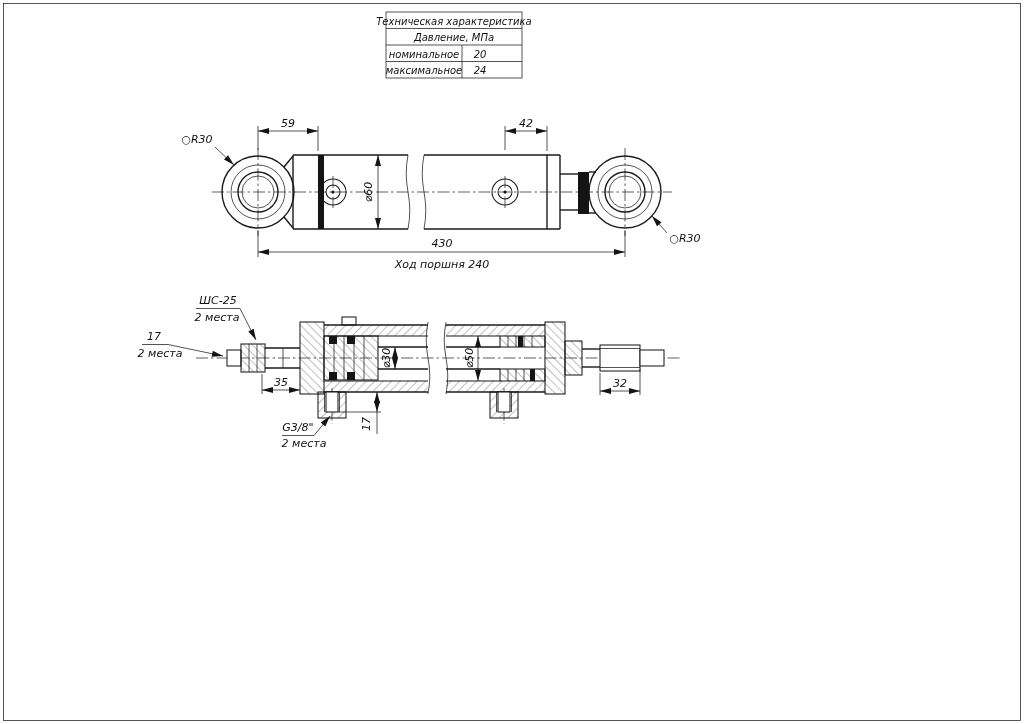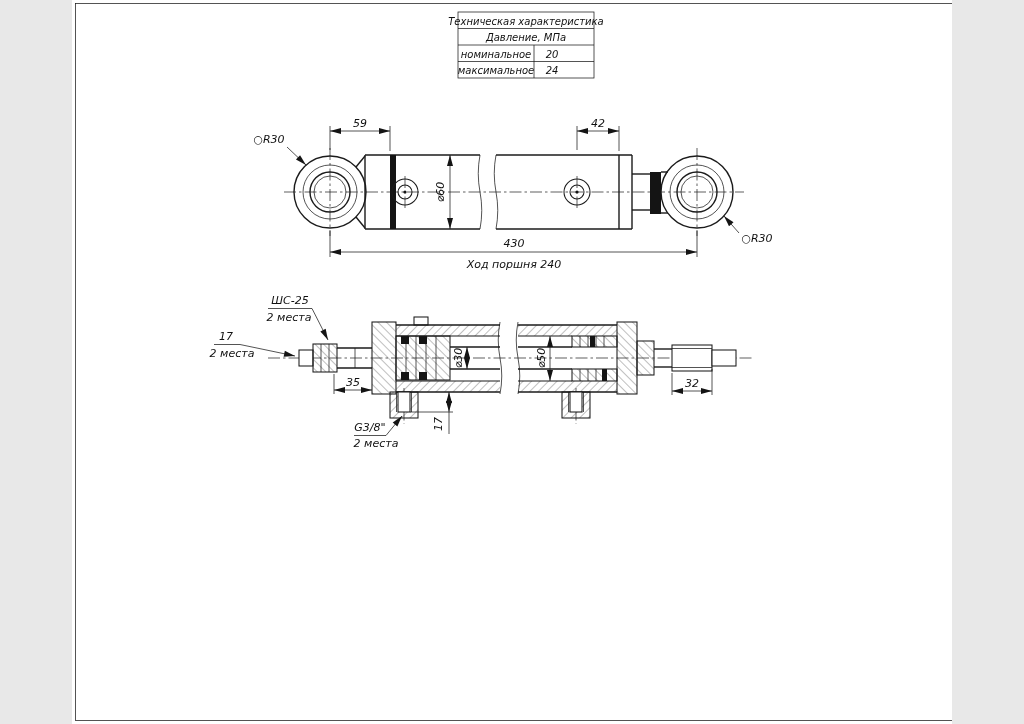--- a/index.html
+++ b/index.html
@@ -1,16 +1,16 @@
 <!DOCTYPE html>
 <html><head>
 <meta charset="utf-8">
 <style>
   html,body{margin:0;padding:0;background:#e8e8e8;}
-  .page{position:relative;width:880px;height:724px;background:#ffffff;margin:0 auto;overflow:hidden;text-align:center;}
+  .page{position:relative;width:1024px;height:724px;background:#ffffff;margin:0 auto;overflow:hidden;text-align:center;}
   svg{position:absolute;left:0;top:0;}
   .outline{fill:none;stroke:#1b1b1b;stroke-width:1.4;stroke-linejoin:miter;}
   .med{fill:none;stroke:#1b1b1b;stroke-width:1.05;}
   .thin{fill:none;stroke:#1b1b1b;stroke-width:0.75;}
   .center{fill:none;stroke:#1b1b1b;stroke-width:0.7;stroke-dasharray:12 3 2.5 3;}
   .solid{fill:#141414;stroke:none;}
   .hatchA{fill:url(#hA);stroke:#1b1b1b;stroke-width:1.05;}
   .hatchB{fill:url(#hB);stroke:#1b1b1b;stroke-width:1.05;}
   .white{fill:#ffffff;stroke:#1b1b1b;stroke-width:1.05;}
   text.dtxt{font:italic 11px "DejaVu Sans", sans-serif;fill:#111;}

